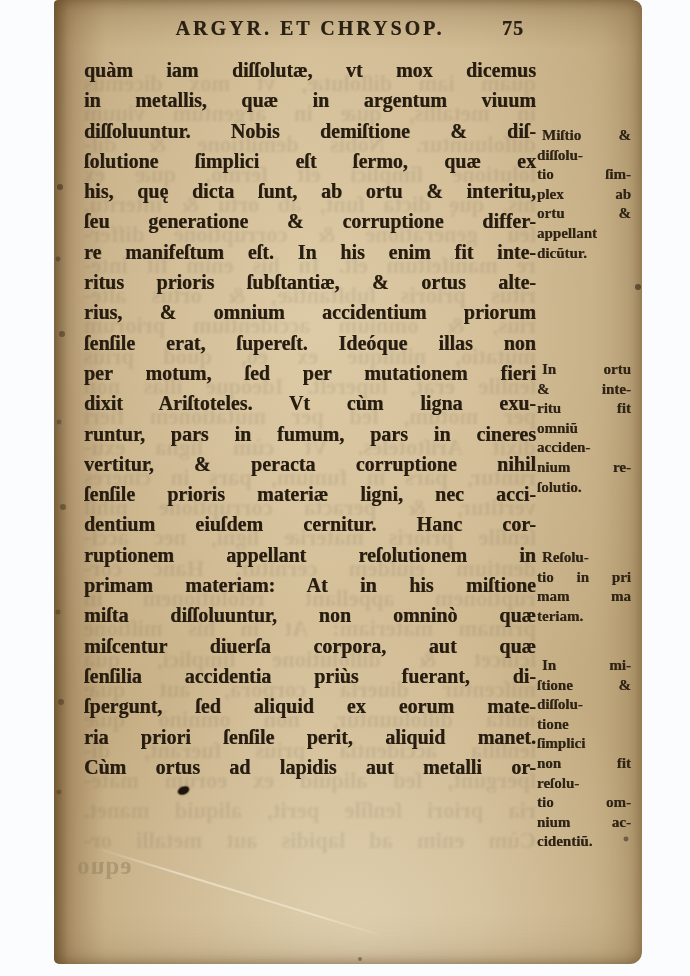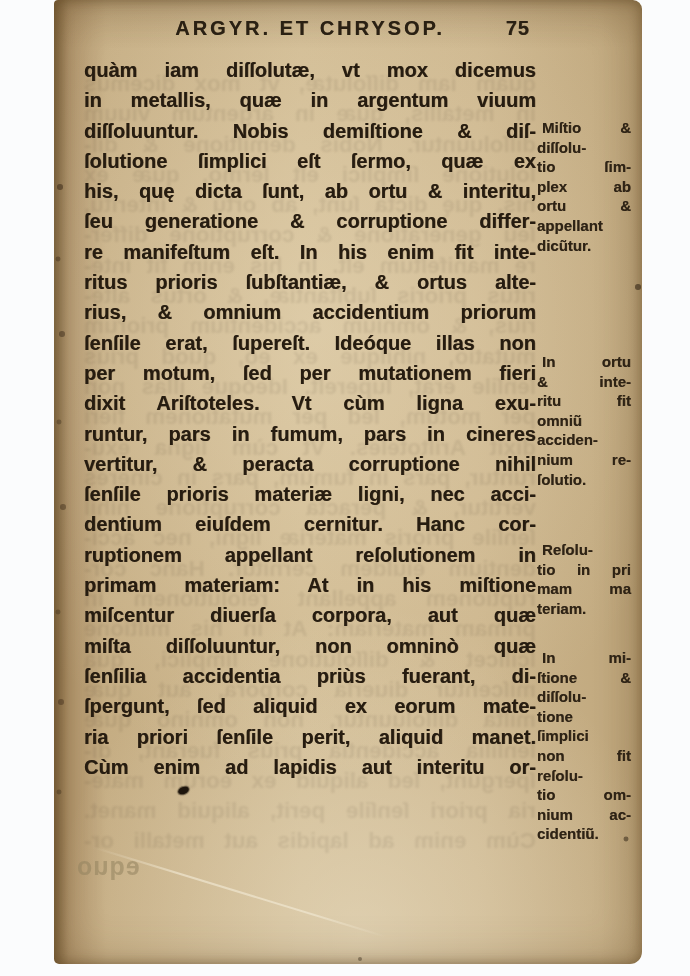--- a/index.html
+++ b/index.html
@@ -1,21 +1,21 @@
 <!DOCTYPE html>
 <html><head>
 <meta charset="utf-8">
 <style>
   html,body{margin:0;padding:0;}
   .scan{
     position:relative;
     width:690px;height:976px;
     background:#fbfcfd;
     overflow:hidden;
-    font-family:Liberation Sans, sans-serif;
+    font-family:Liberation Serif, serif;
   }
   .page{
     position:absolute;
     left:54px;top:0;
     width:588px;height:964px;
     border-radius:4px 9px 12px 5px;
     background:
       radial-gradient(120% 85% at 45% 34%, rgba(250,240,214,0.33) 0%, rgba(250,240,214,0) 56%),
       radial-gradient(85% 55% at 52% 97%, rgba(238,229,206,0.5) 0%, rgba(238,229,206,0) 62%),
       linear-gradient(180deg, rgba(110,82,46,0.16) 0%, rgba(110,82,46,0) 5%),
@@ -26,21 +26,21 @@
       inset 6px 0 14px rgba(70,48,20,0.35);
   }
   .header{
     position:absolute; left:30px; top:17px; width:452px;
     display:flex; justify-content:center; align-items:baseline;
     font-size:20px; font-weight:bold; letter-spacing:3px;
     color:#2a2013;
     text-shadow:0.4px 0.4px 0.6px rgba(40,26,12,0.6);
   }
   .pagenum{
-    position:absolute; right:6px; top:0;
+    position:absolute; right:12px; top:0;
     letter-spacing:1px;
   }
   .body{
     position:absolute; left:30px; top:55px; width:452px;
     font-size:20px; font-weight:bold; color:#261c10;
     text-shadow:0.45px 0.45px 0.6px rgba(38,24,10,0.6);
   }
   .bline{
     height:30.3px; line-height:30.3px;
     white-space:nowrap;
@@ -61,21 +61,21 @@
     position:absolute; left:0; width:94px;
     font-size:15px; font-weight:bold; color:#2e2315;
     text-shadow:0.3px 0.3px 0.5px rgba(40,26,12,0.55);
   }
   .note1{top:118px;} .note2{top:352px;} .note3{top:540px;} .note4{top:648px;}
   .nline{
     height:19.6px; line-height:19.6px;
     white-space:nowrap;
     text-align:justify; text-align-last:justify;
   }
-  .nline.first{ text-indent:5px; }
+  .nline.first{ text-indent:5px;margin-top:8px; }
   .nline.noj{ text-align-last:left; }
   .showthrough{
     position:absolute; left:22px; top:852px;
     font-size:25px; font-weight:bold;
     color:#93835f;
     transform:scaleX(-1);
     opacity:0.55;
     filter:blur(0.6px);
     letter-spacing:1px;
   }
@@ -164,26 +164,26 @@
         <div class="bline">rius, &amp; omnium accidentium priorum</div>
         <div class="bline">ſenſile erat, ſupereſt. Ideóque illas non</div>
         <div class="bline">per motum, ſed per mutationem fieri</div>
         <div class="bline">dixit Ariſtoteles. Vt cùm ligna exu-</div>
         <div class="bline">runtur, pars in fumum, pars in cineres</div>
         <div class="bline">vertitur, &amp; peracta corruptione nihil</div>
         <div class="bline">ſenſile prioris materiæ ligni, nec acci-</div>
         <div class="bline">dentium eiuſdem cernitur. Hanc cor-</div>
         <div class="bline">ruptionem appellant reſolutionem in</div>
         <div class="bline">primam materiam: At in his miſtione</div>
+        <div class="bline">miſta diſſoluuntur, non omninò quæ</div>
         <div class="bline">miſcentur diuerſa corpora, aut quæ</div>
-        <div class="bline">miſta diſſoluuntur, non omninò quæ</div>
         <div class="bline">ſenſilia accidentia priùs fuerant, di-</div>
         <div class="bline">ſpergunt, ſed aliquid ex eorum mate-</div>
         <div class="bline">ria priori ſenſile perit, aliquid manet.</div>
-        <div class="bline">Cùm enim ad lapidis aut interitu or-</div>
+        <div class="bline">Cùm ortus ad lapidis aut metalli or-</div>
       </div>
 
     <div class="margincol" id="margin">
         <div class="note note1">
           <div class="nline first">Miſtio &amp;</div>
           <div class="nline">diſſolu-</div>
           <div class="nline">tio ſim-</div>
           <div class="nline">plex ab</div>
           <div class="nline">ortu &amp;</div>
           <div class="nline">appellant</div>

